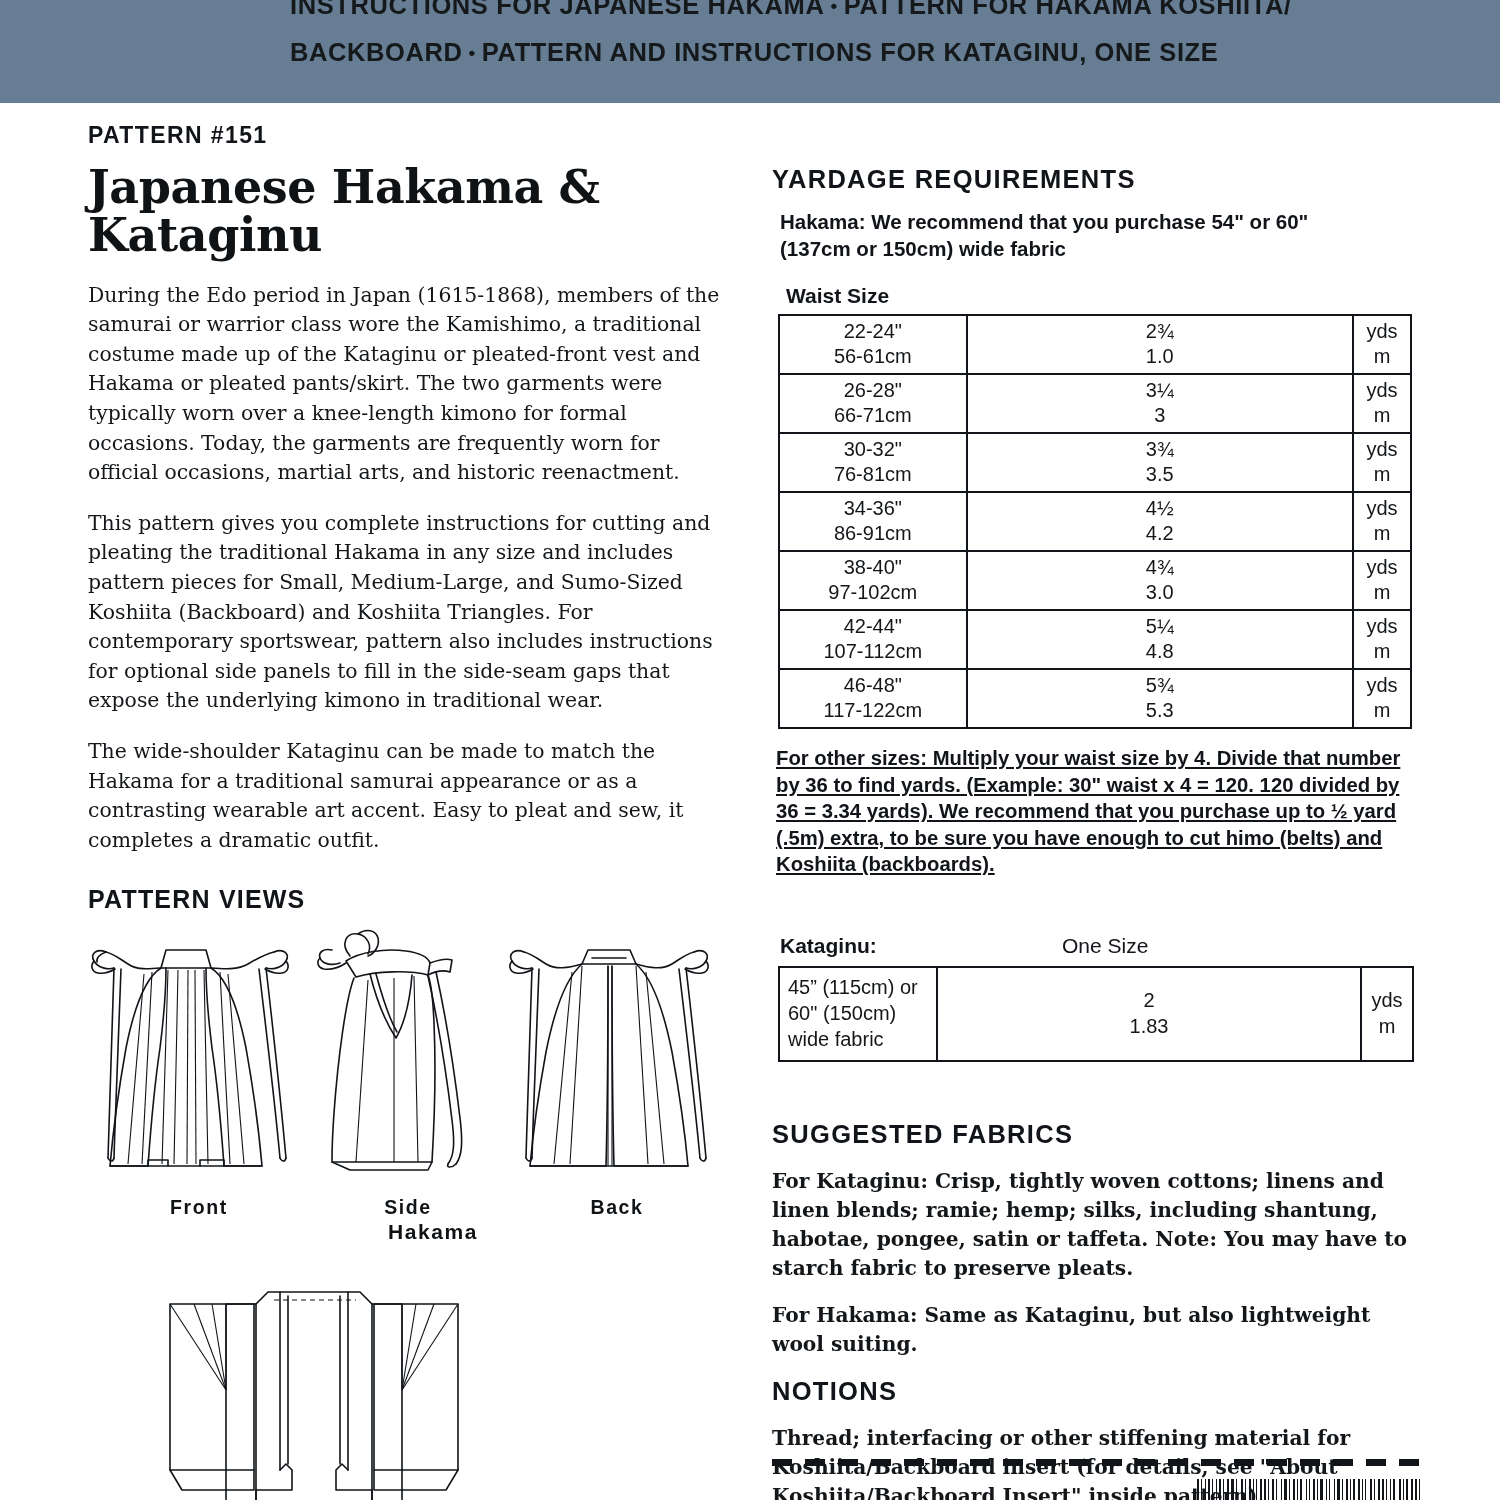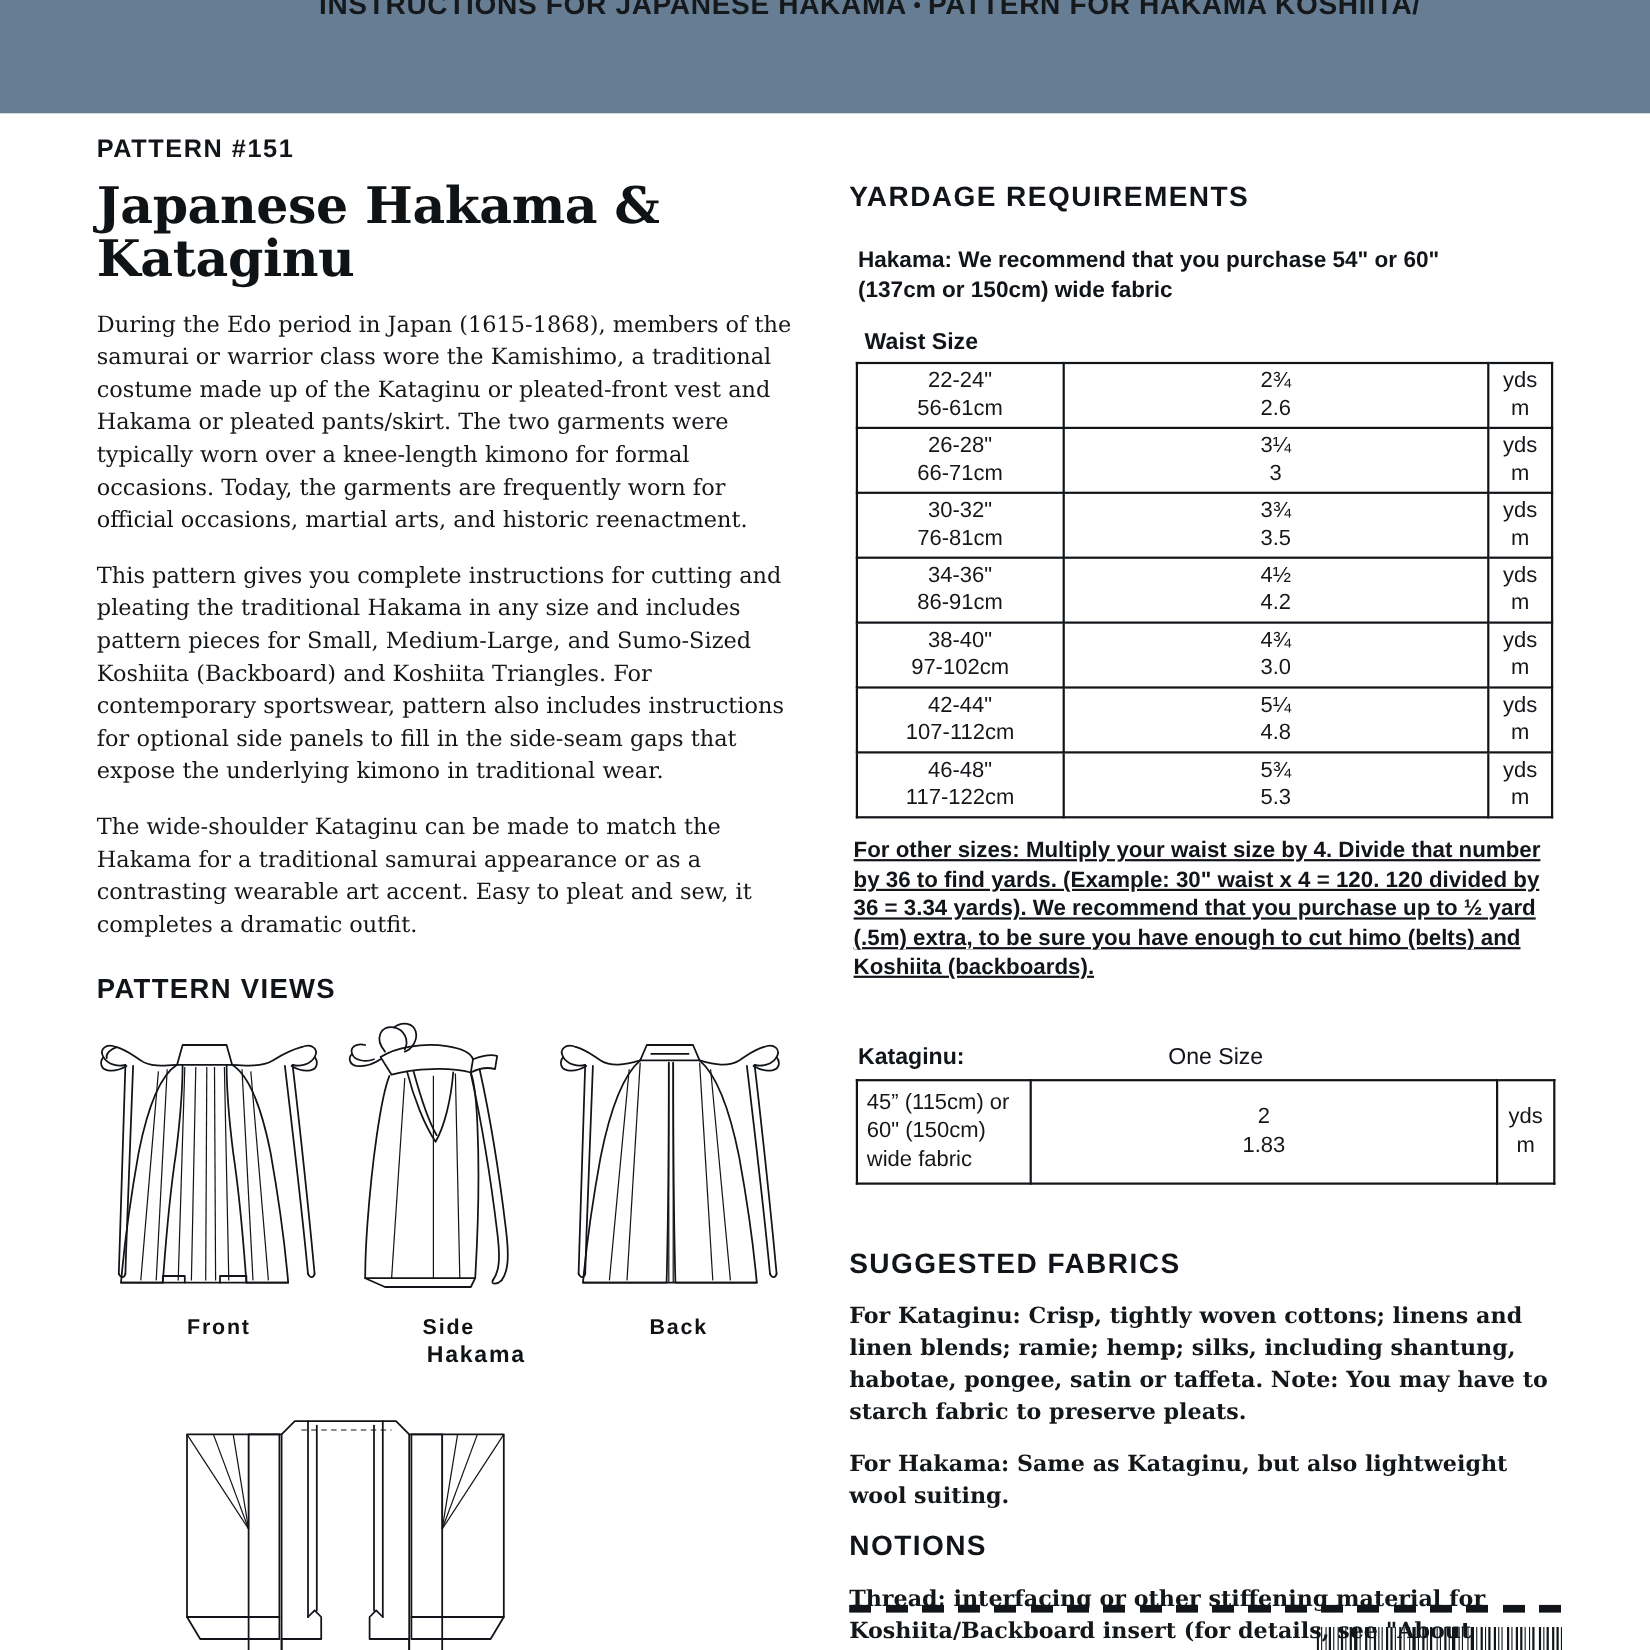--- a/index.html
+++ b/index.html
@@ -131,21 +131,21 @@
     letter-spacing: 1.3px;
     color: #111418;
   }
   .rc-bold {
     font-family: "Liberation Sans", sans-serif;
     font-weight: bold;
     font-size: 20.5px;
     line-height: 27px;
     color: #111418;
   }
-  #hakama-note { margin-top: 29px; padding-left: 8px; }
+  #hakama-note { margin-top: 14px; padding-left: 8px; }
   .waist-label {
     font-family: "Liberation Sans", sans-serif;
     font-weight: bold;
     font-size: 21px;
     color: #111418;
     margin-top: 22px;
     padding-left: 14px;
   }
 
   table.yardage {
@@ -252,20 +252,23 @@
 </style>
 </head>
 <body>
 
 <div id="page">
 
   <div id="header-band">
     <div class="hdr-inner">
       <div class="hdr-line l1">
         <span>INSTRUCTIONS FOR JAPANESE HAKAMA</span><span class="dot-sep">•</span><span>PATTERN FOR HAKAMA KOSHIITA/</span>
+      </div>
+      <div class="hdr-line l2">
+        <span>BACKBOARD</span><span class="dot-sep">•</span><span>PATTERN AND INSTRUCTIONS FOR KATAGINU, ONE SIZE</span>
       </div>
     </div>
   </div>
 
   <div id="left-col">
 
     <div class="pattern-num">PATTERN #151</div>
     <h1 class="main-title">Japanese Hakama &amp; Kataginu</h1>
 
     <p class="body-serif p1">During the Edo period in Japan (1615-1868), members of the samurai or warrior class wore the Kamishimo, a traditional costume made up of the Kataginu or pleated-front vest and Hakama or pleated pants/skirt.  The two garments were typically worn over a knee-length kimono for formal occasions.  Today, the garments are frequently worn for official occasions, martial arts, and historic reenactment.</p>
@@ -429,21 +432,21 @@
 
     <table class="yardage" id="yardage-table">
       <tbody>
         <tr>
           <td class="size-cell">
             <span>22-24"</span><br>
             <span>56-61cm</span>
           </td>
           <td class="amount-cell">
             <span>2¾</span><br>
-            <span>2.6</span>
+            <span>1.0</span>
           </td>
           <td class="unit-cell">
             <span>yds</span><br>
             <span>m</span>
           </td>
         </tr>
         <tr>
           <td class="size-cell">
             <span>26-28"</span><br>
             <span>66-71cm</span>

